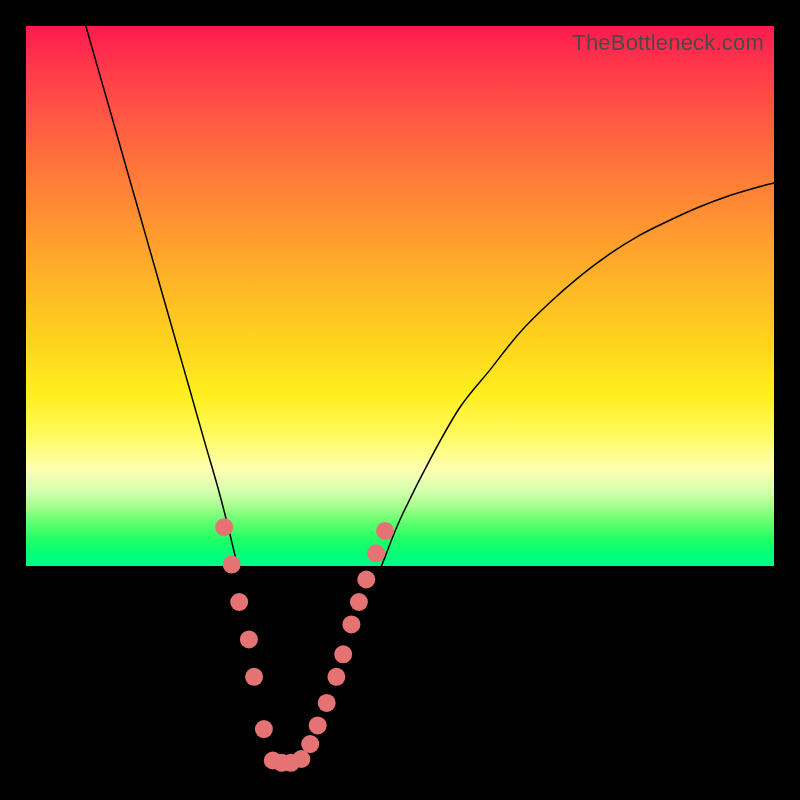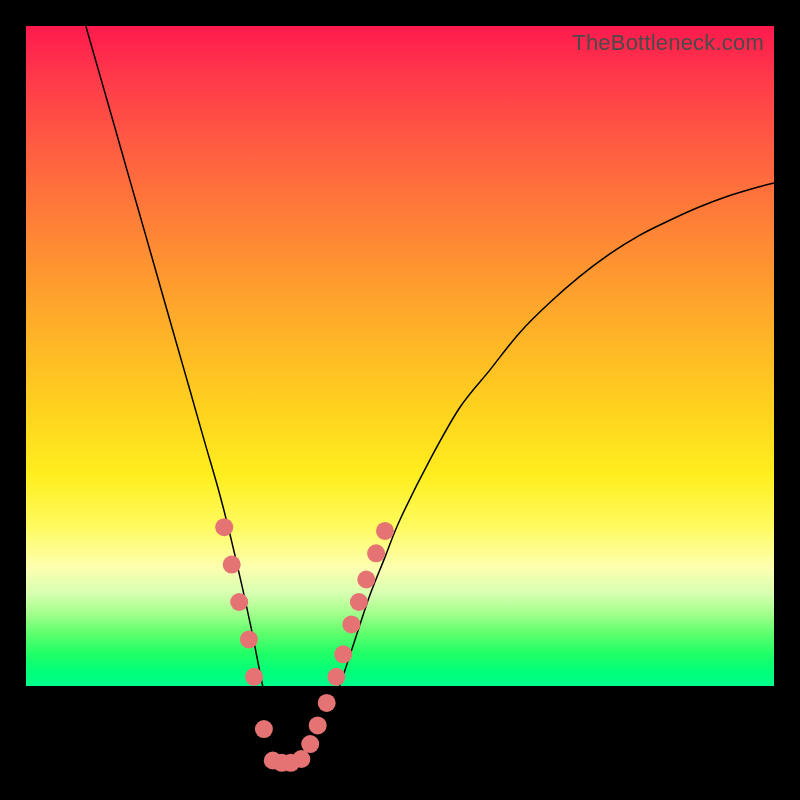--- a/index.html
+++ b/index.html
@@ -17,21 +17,21 @@
     top: 0;
     width: 800px;
     height: 800px;
     background: #000;
   }
   .plot {
     position: absolute;
     left: 26px;
     top: 26px;
     width: 748px;
-    height: 660px;
+    height: 540px;
     background: linear-gradient(to bottom,
       #ff1a4d 0%,
       #ff3a4a 8%,
       #ff6240 20%,
       #ff8a34 33%,
       #ffb128 46%,
       #ffd21e 58%,
       #ffee1e 68%,
       #fffb61 76%,
       #fdffb0 82%,

